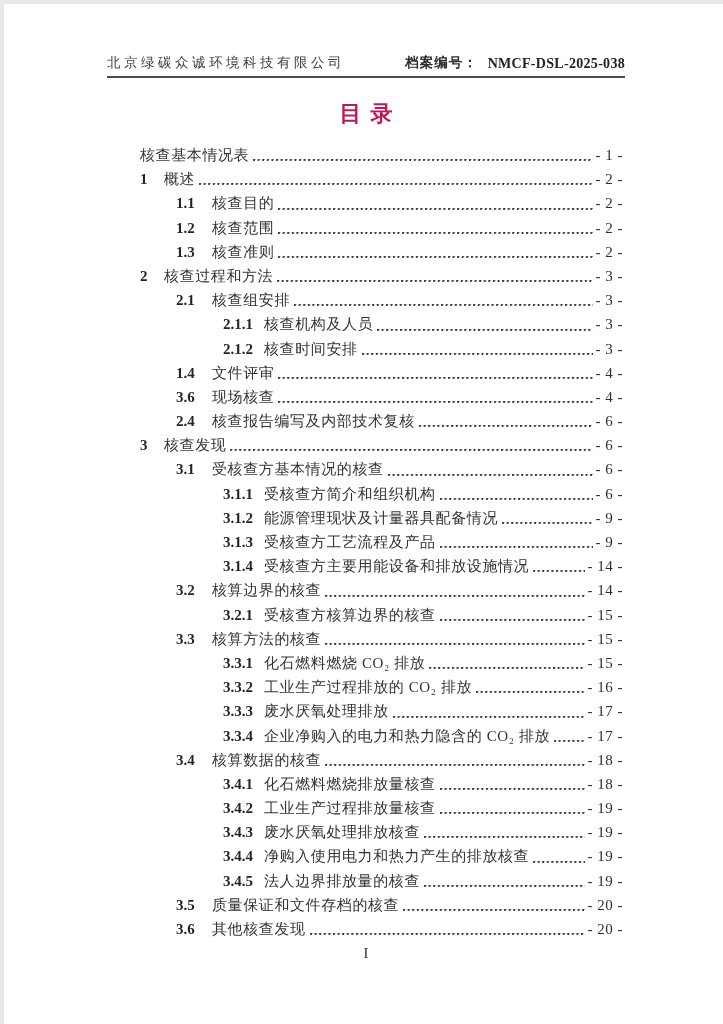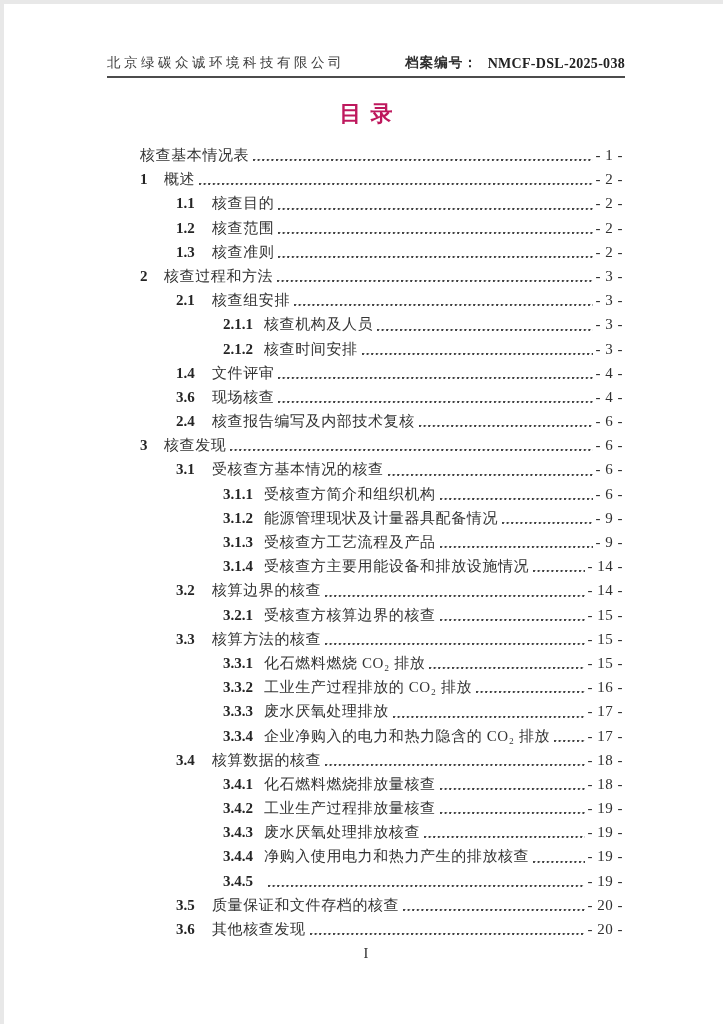--- a/index.html
+++ b/index.html
@@ -342,20 +342,21 @@
 
     <div class="toc-row lv2">
       <span class="toc-num">3.4.4</span>
       <span class="toc-title">净购入使用电力和热力产生的排放核查</span>
       <span class="toc-leader"></span>
       <span class="toc-page">- 19 -</span>
     </div>
 
     <div class="toc-row lv2">
       <span class="toc-num">3.4.5</span>
+      <span class="toc-title">法人边界排放量的核查</span>
       <span class="toc-leader"></span>
       <span class="toc-page">- 19 -</span>
     </div>
 
     <div class="toc-row lv1">
       <span class="toc-num">3.5</span>
       <span class="toc-title">质量保证和文件存档的核查</span>
       <span class="toc-leader"></span>
       <span class="toc-page">- 20 -</span>
     </div>

